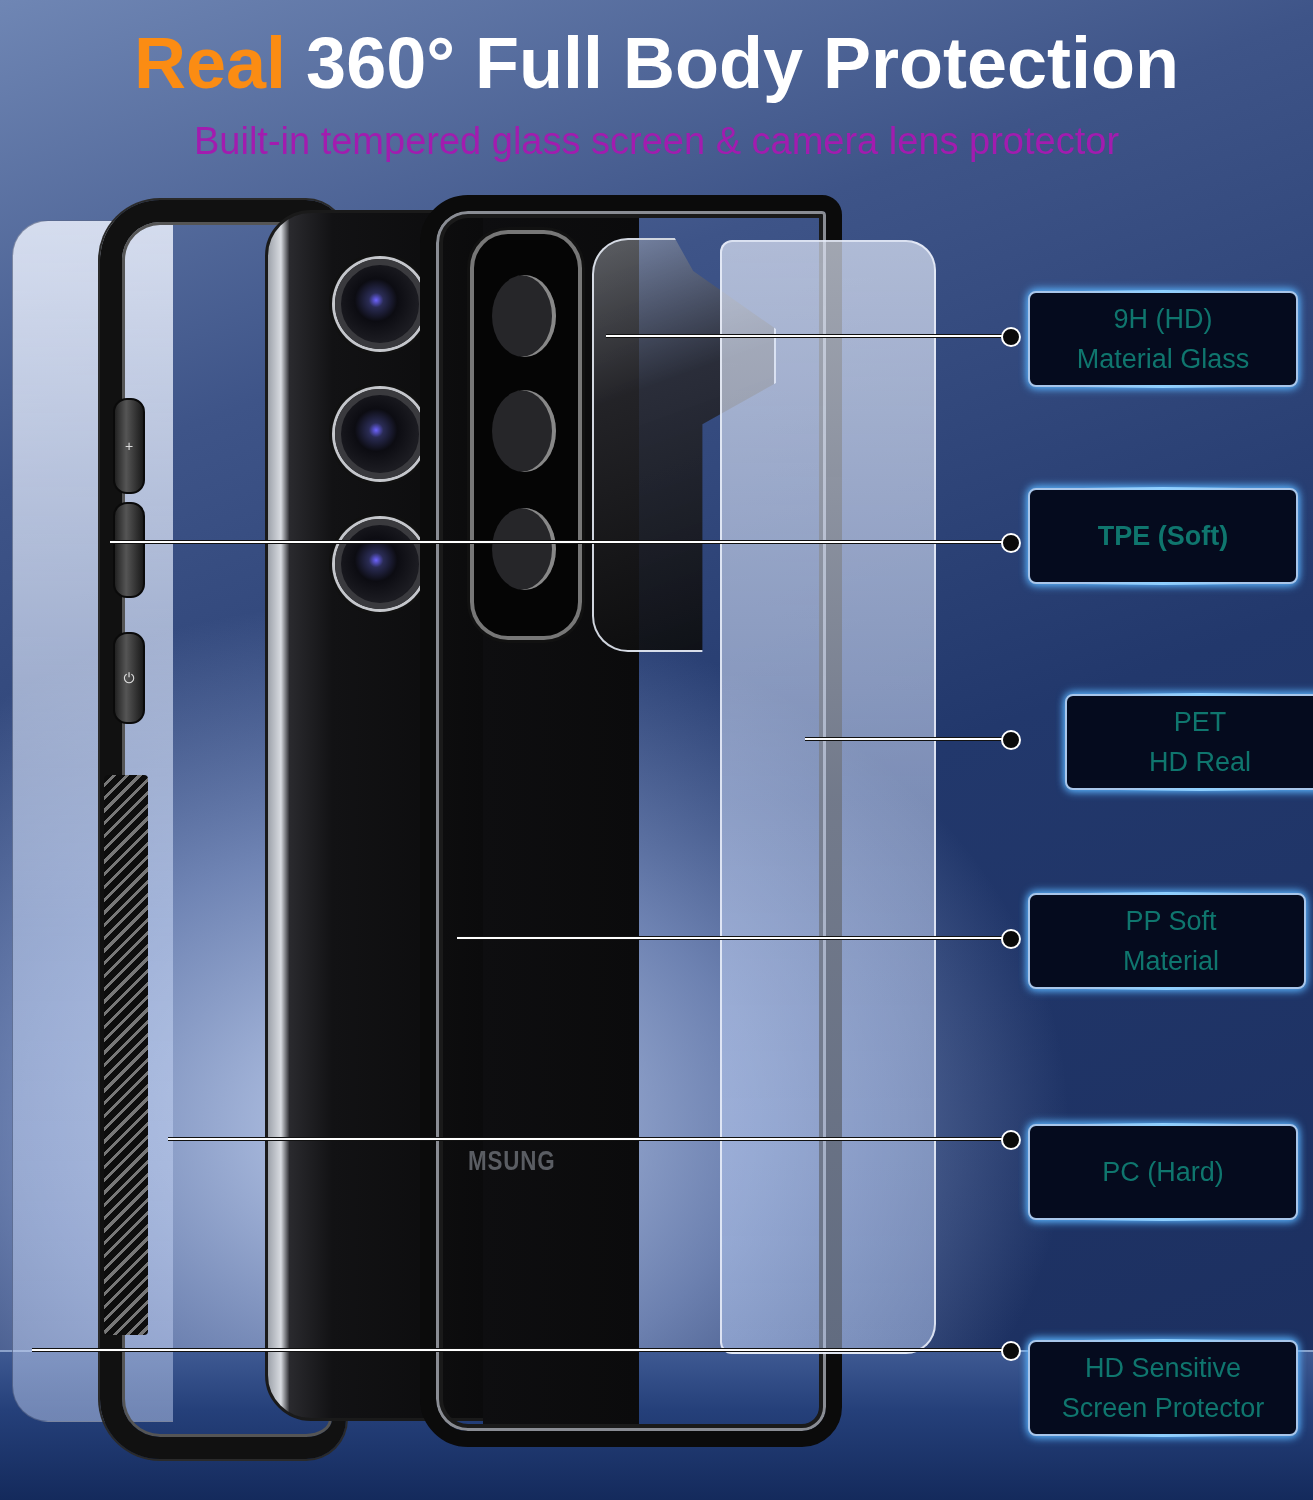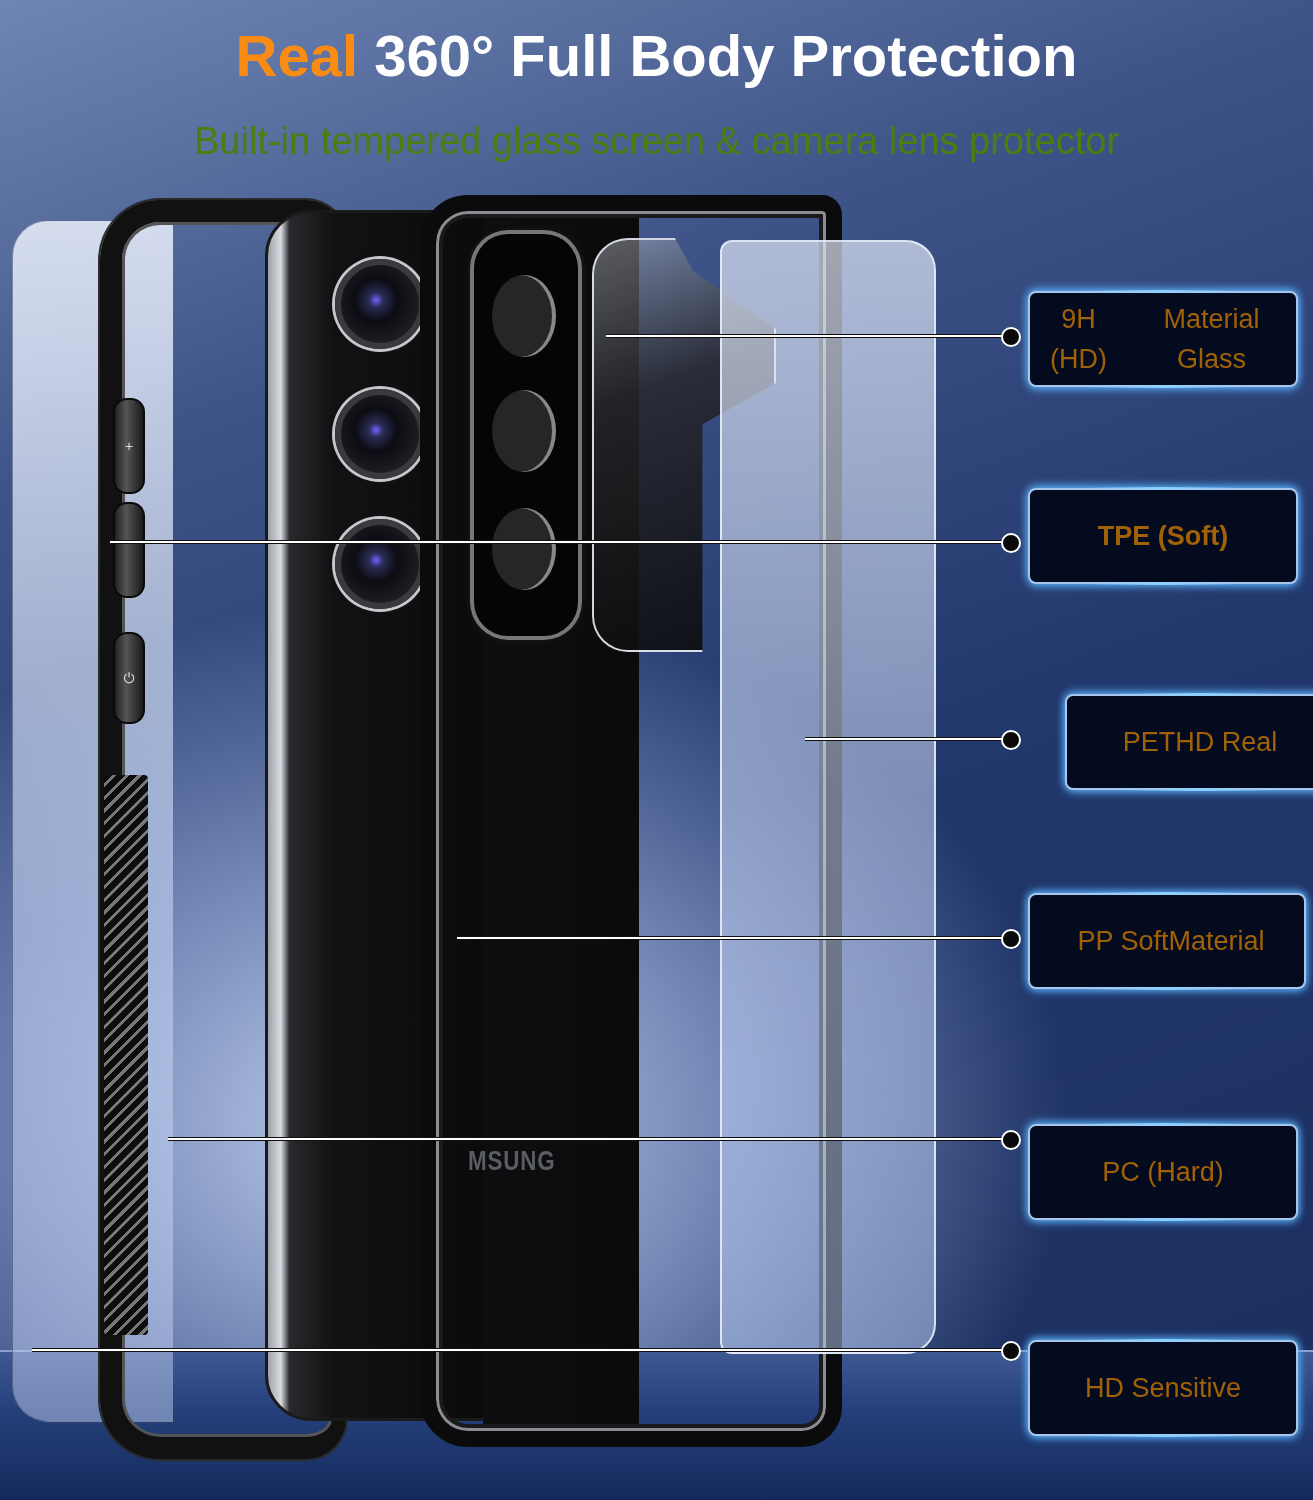--- a/index.html
+++ b/index.html
@@ -13,27 +13,27 @@
   .floor {
     position: absolute; left: 0; right: 0; top: 1350px; bottom: 0;
     background: linear-gradient(180deg, #3f5a93 0%, #25407a 40%, #142a5c 100%);
   }
   .floor::before {
     content: ""; position: absolute; left: 0; right: 0; top: 0; height: 2px;
     background: rgba(190,210,240,0.6);
   }
   .headline {
     position: absolute; left: 0; width: 1313px; top: 22px; text-align: center;
-    font-weight: bold; font-size: 58px; color: #ffffff; letter-spacing: 0px;
+    font-weight: bold; font-size: 72px; color: #ffffff; letter-spacing: 0px;
     white-space: nowrap;
   }
   .headline .accent { color: #fb8c13; }
   .subtitle {
     position: absolute; left: 0; width: 1313px; top: 120px; text-align: center;
-    font-size: 38px; color: #4d7c0f; white-space: nowrap;
+    font-size: 38px; color: #a21caf; white-space: nowrap;
   }
 
   
   .layer { position: absolute; }
   .screen-glass {
     left: 12px; top: 220px; width: 160px; height: 1200px;
     border-radius: 36px 0 0 36px;
     background: linear-gradient(180deg, rgba(235,240,252,0.85) 0%, rgba(200,215,245,0.55) 60%, rgba(190,205,240,0.5) 100%);
     border: 1px solid rgba(40,55,90,0.5); border-right: none;
   }
@@ -107,22 +107,22 @@
     box-shadow: 0 1px 0 #111, 0 -1px 0 #111;
   }
   .dot {
     position: absolute; width: 16px; height: 16px; border-radius: 50%;
     background: #0a0a0a; border: 2px solid #ffffff;
   }
   .callout {
     position: absolute; left: 1028px; width: 266px; height: 92px;
     background: #050b1e; border: 2px solid #a9c6ea; border-radius: 8px;
     box-shadow: 0 -2px 8px rgba(90,180,255,0.9), 0 2px 8px rgba(90,180,255,0.9);
-    color: #a16207; font-size: 27px; line-height: 40px; text-align: center;
-    display: flex; align-items: center; justify-content: center;
+    color: #0f766e; font-size: 27px; line-height: 40px; text-align: center;
+    display: flex; flex-direction: column; align-items: center; justify-content: center;
   }
   .callout::before, .callout::after {
     content: ""; position: absolute; left: 20%; width: 60%; height: 3px;
     background: linear-gradient(90deg, rgba(80,180,255,0) 0%, #8fd0ff 50%, rgba(80,180,255,0) 100%);
   }
   .callout::before { top: -3px; }
   .callout::after { bottom: -3px; }
 </style>
 </head>
 <body>
@@ -192,13 +192,14 @@
 </div>
 <div class="callout" style="top:893px;padding-left:8px;">
   <span>PP Soft</span>
   <span>Material</span>
 </div>
 <div class="callout" style="top:1096px;margin-top:28px;">
   <span>PC (Hard)</span>
 </div>
 <div class="callout" style="top:1340px;">
   <span>HD Sensitive</span>
+  <span>Screen Protector</span>
 </div>
 
 </body></html>

